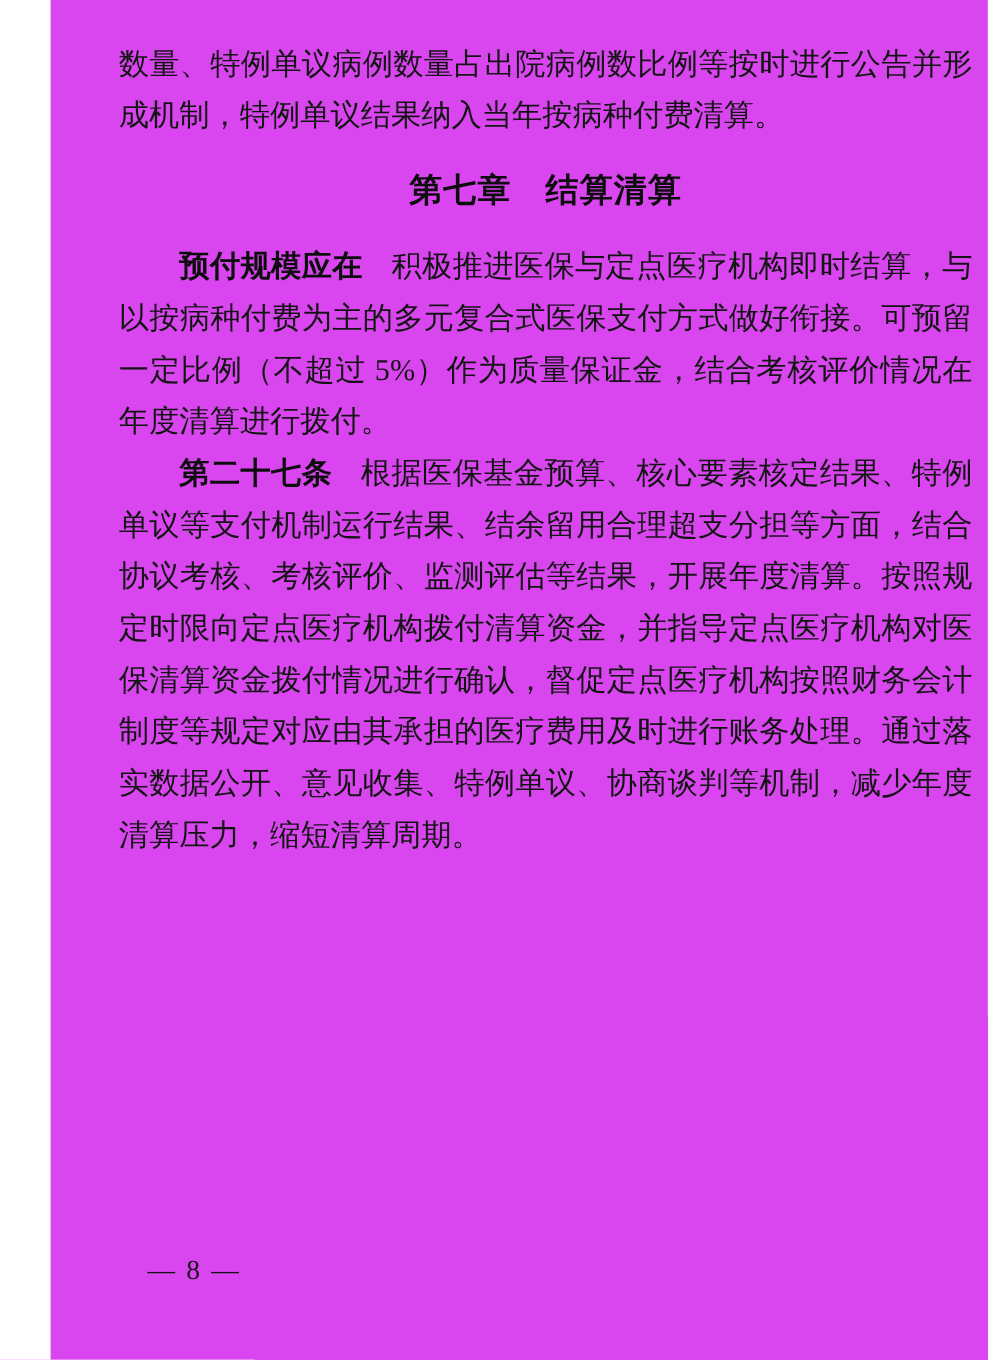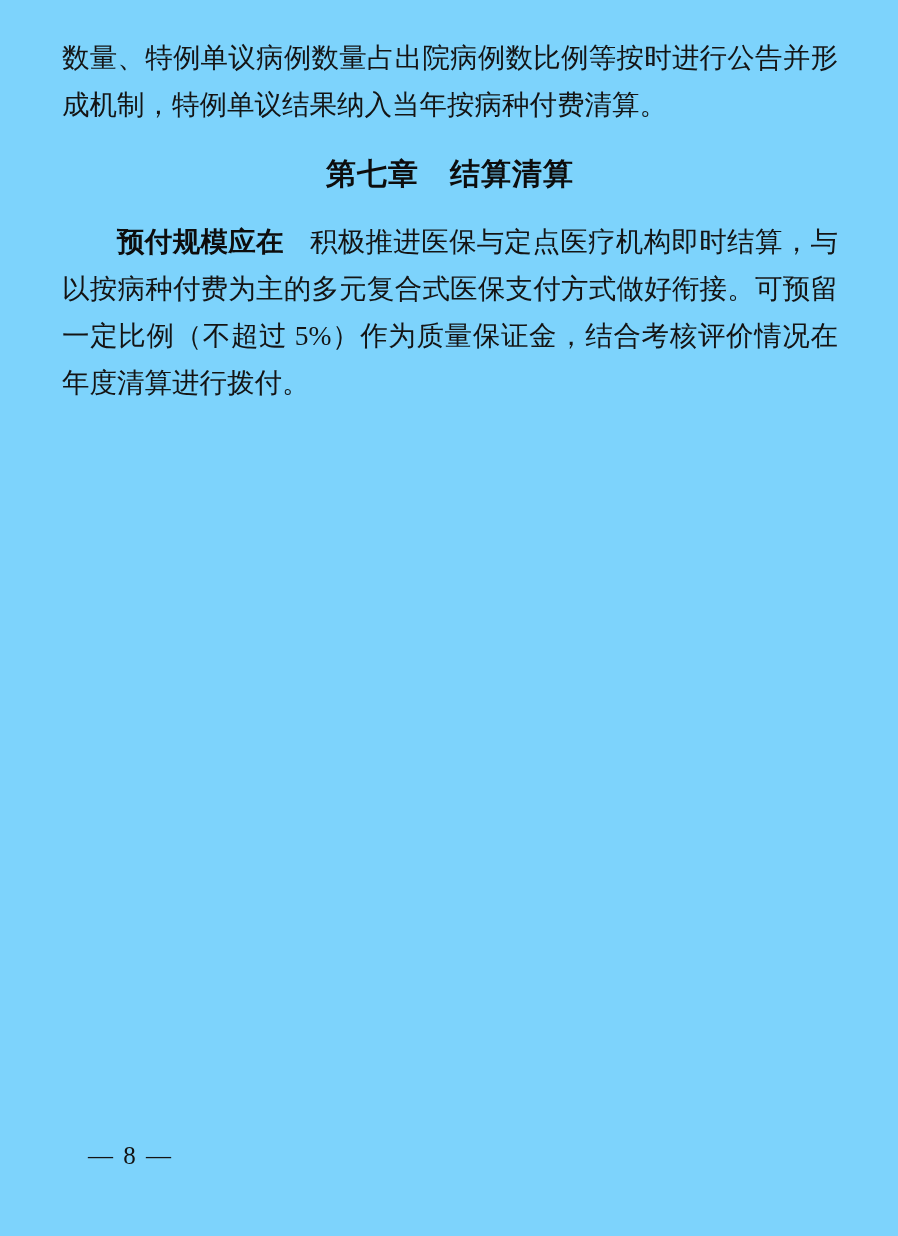--- a/index.html
+++ b/index.html
@@ -11,21 +11,22 @@
     width: 898px;
     height: 1236px;
     position: relative;
     overflow: hidden;
     color: #141414;
     font-family: "Liberation Serif", "DejaVu Serif", serif;
   }
   .page {
     position: absolute;
     inset: 0;
-    background: #7dd3fc;
+    background: #d946ef;
+    margin-left: 46px;
   }
   .content {
     position: absolute;
     left: 62px;
     top: 34px;
     width: 776px;
   }
   .para {
     margin: 0;
     font-size: 27.5px;
@@ -70,17 +71,18 @@
   <div class="content">
 
     <p class="para">数量、特例单议病例数量占出院病例数比例等按时进行公告并形成机制，特例单议结果纳入当年按病种付费清算。</p>
 
     <h2 class="chapter">第七章　结算清算</h2>
 
     <div id="articles">
 
   <p class="para indent"><span class="article-label">预付规模应在</span><span class="article-text">积极推进医保与定点医疗机构即时结算，与以按病种付费为主的多元复合式医保支付方式做好衔接。可预留一定比例（不超过 5%）作为质量保证金，结合考核评价情况在年度清算进行拨付。</span></p>
 
+  <p class="para indent"><span class="article-label">第二十七条</span><span class="article-text">根据医保基金预算、核心要素核定结果、特例单议等支付机制运行结果、结余留用合理超支分担等方面，结合协议考核、考核评价、监测评估等结果，开展年度清算。按照规定时限向定点医疗机构拨付清算资金，并指导定点医疗机构对医保清算资金拨付情况进行确认，督促定点医疗机构按照财务会计制度等规定对应由其承担的医疗费用及时进行账务处理。通过落实数据公开、意见收集、特例单议、协商谈判等机制，减少年度清算压力，缩短清算周期。</span></p>
 </div>
   </div>
 
   <div class="footer">— 8 —</div>
 </div>
 
 </body></html>

